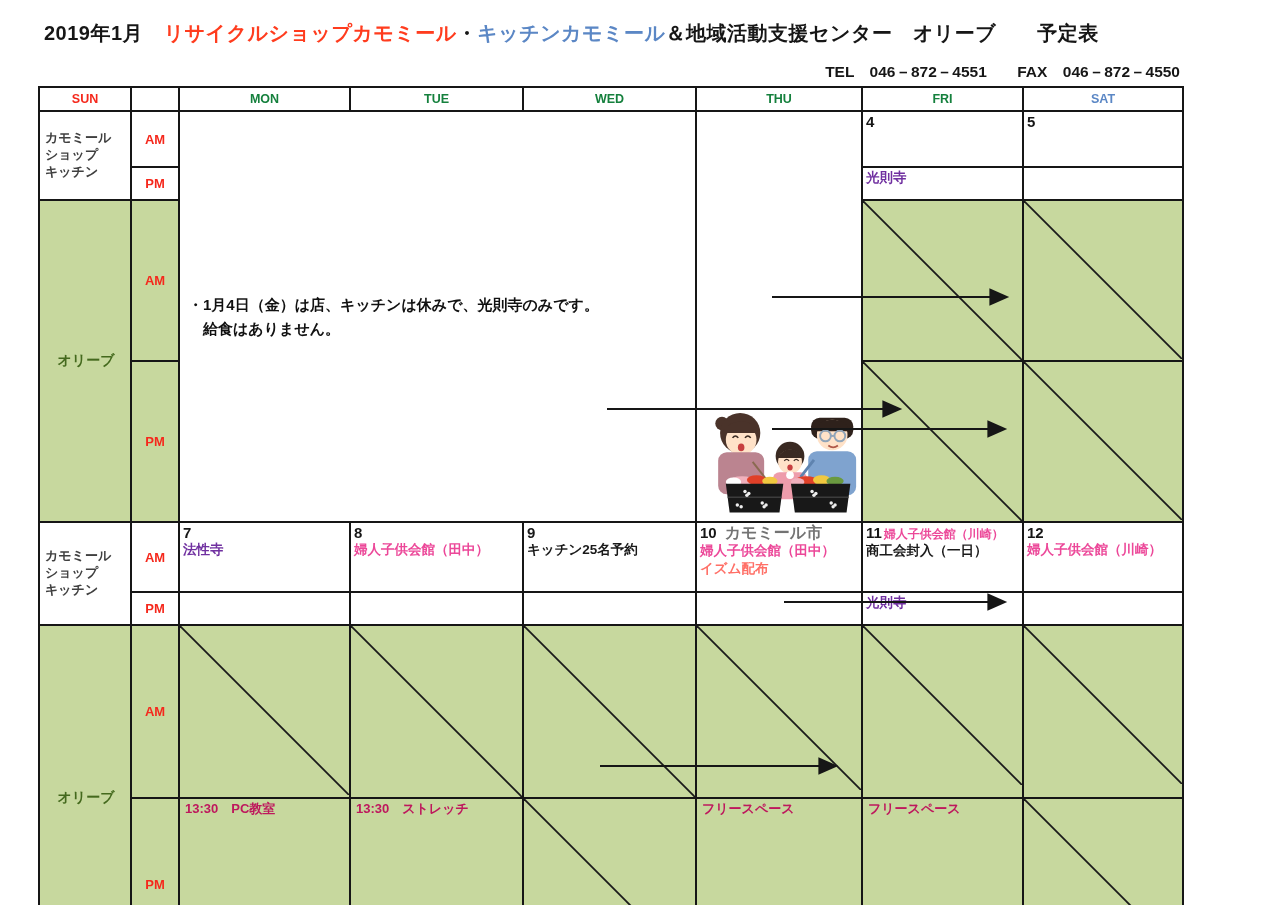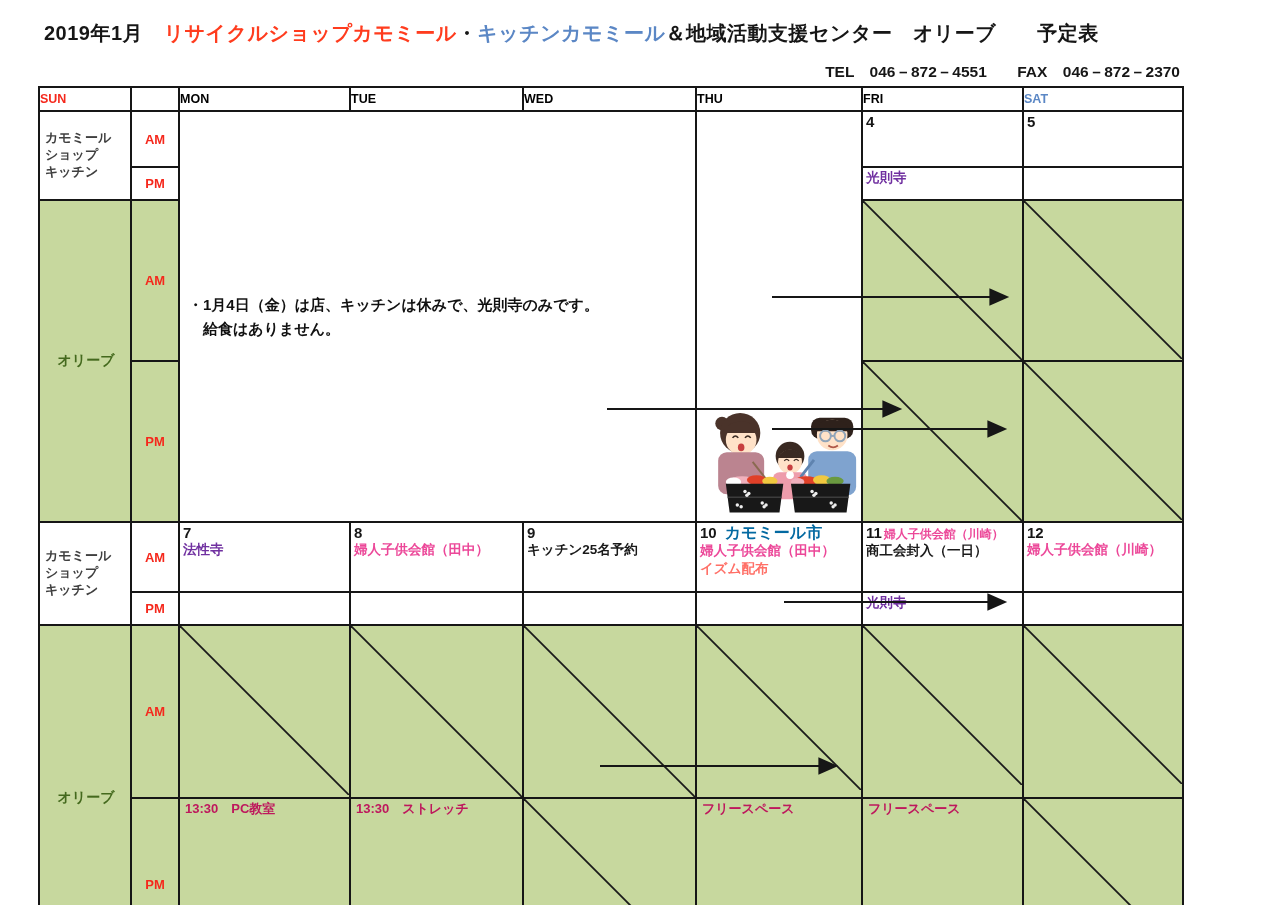--- a/index.html
+++ b/index.html
@@ -10,57 +10,57 @@
   #title{position:absolute;left:44px;top:20px;font-size:20px;letter-spacing:.5px;white-space:nowrap;}
   #title .t-orange{color:#ff3c1e;}
   #title .t-blue{color:#5b87c5;}
   #telfax{position:absolute;right:100px;top:62px;font-size:15.5px;white-space:nowrap;}
   #telfax span{margin-left:26px;}
   #telfax span:first-child{margin-left:0;}
 
   
   #cal{position:absolute;left:38px;top:86px;border-collapse:collapse;table-layout:fixed;}
   #cal td{border:2px solid #161616;vertical-align:top;padding:1px 3px;overflow:hidden;}
-  #cal td.hd{vertical-align:middle;font-size:12.5px;padding:0;}
-  .hd-sun{color:#f5281c;} .hd-sat{color:#5b87c5;} .hd-wd{color:#000000;}
+  #cal td.hd{vertical-align:middle;text-align:center;font-size:12.5px;padding:0;}
+  .hd-sun{color:#f5281c;} .hd-sat{color:#5b87c5;} .hd-wd{color:#15803d;}
 
   .lab-cham{vertical-align:middle !important;color:#404040;font-size:13px;line-height:1.3;
             white-space:pre-line;padding-left:5px !important;}
   .lab-olive{vertical-align:middle !important;color:#44691d;font-size:14px;padding-left:5px !important;text-align:center;}
   .ampm{vertical-align:middle !important;text-align:center;color:#f5281c;font-size:13px;padding:8px !important;}
   .g{background:#c7d89e;}
 
   .day{font-size:15px;color:#161616;line-height:1.15;}
   .dl{line-height:1.15;white-space:nowrap;}
   .dl .big{font-size:16px;margin-left:8px;}
   .dl .side{font-size:12px;margin-left:2px;}
   .t{font-size:13.5px;line-height:1.3;white-space:nowrap;}
   .ot{font-size:13px;line-height:1.45;white-space:nowrap;color:#be185d;padding-left:2px;}
-  .purple{color:#7030a0;} .blue{color:#ec4899;} .salmon{color:#ff6f66;} .magenta{color:#0369a1;margin-top:16px;}
+  .purple{color:#7030a0;} .blue{color:#ec4899;} .salmon{color:#ff6f66;} .magenta{color:#737373;margin-top:16px;}
   .black{color:#1a1a1a;}
 
   .notice{vertical-align:middle !important;font-size:15px;line-height:1.55;white-space:pre-line;
           padding-left:8px !important;color:#111;}
   .pic{vertical-align:bottom !important;text-align:center;padding:0 !important;}
 
   td.diag{position:relative;padding:0 !important;}
   .dsvg{display:block;width:100%;height:100%;}
 
   #arrows{position:absolute;left:0;top:0;width:1280px;height:905px;pointer-events:none;}
 </style>
 </head>
 <body>
 
 <div id="page">
 
   <div id="title"><span>2019年1月</span><span>　</span><span class="t-orange">リサイクルショップカモミール</span><span>・</span><span class="t-blue">キッチンカモミール</span><span>＆地域活動支援センター　オリーブ　　予定表</span></div>
 
   <div id="telfax">
     <span>TEL　046－872－4551</span>
-    <span>FAX　046－872－2370</span>
+    <span>FAX　046－872－4550</span>
   </div>
 
   <table id="cal" width="1144">
     <colgroup>
       <col style="width:92px">
         <col style="width:48px">
         <col style="width:171px">
         <col style="width:173px">
       <col style="width:173px">
         <col style="width:166px">

